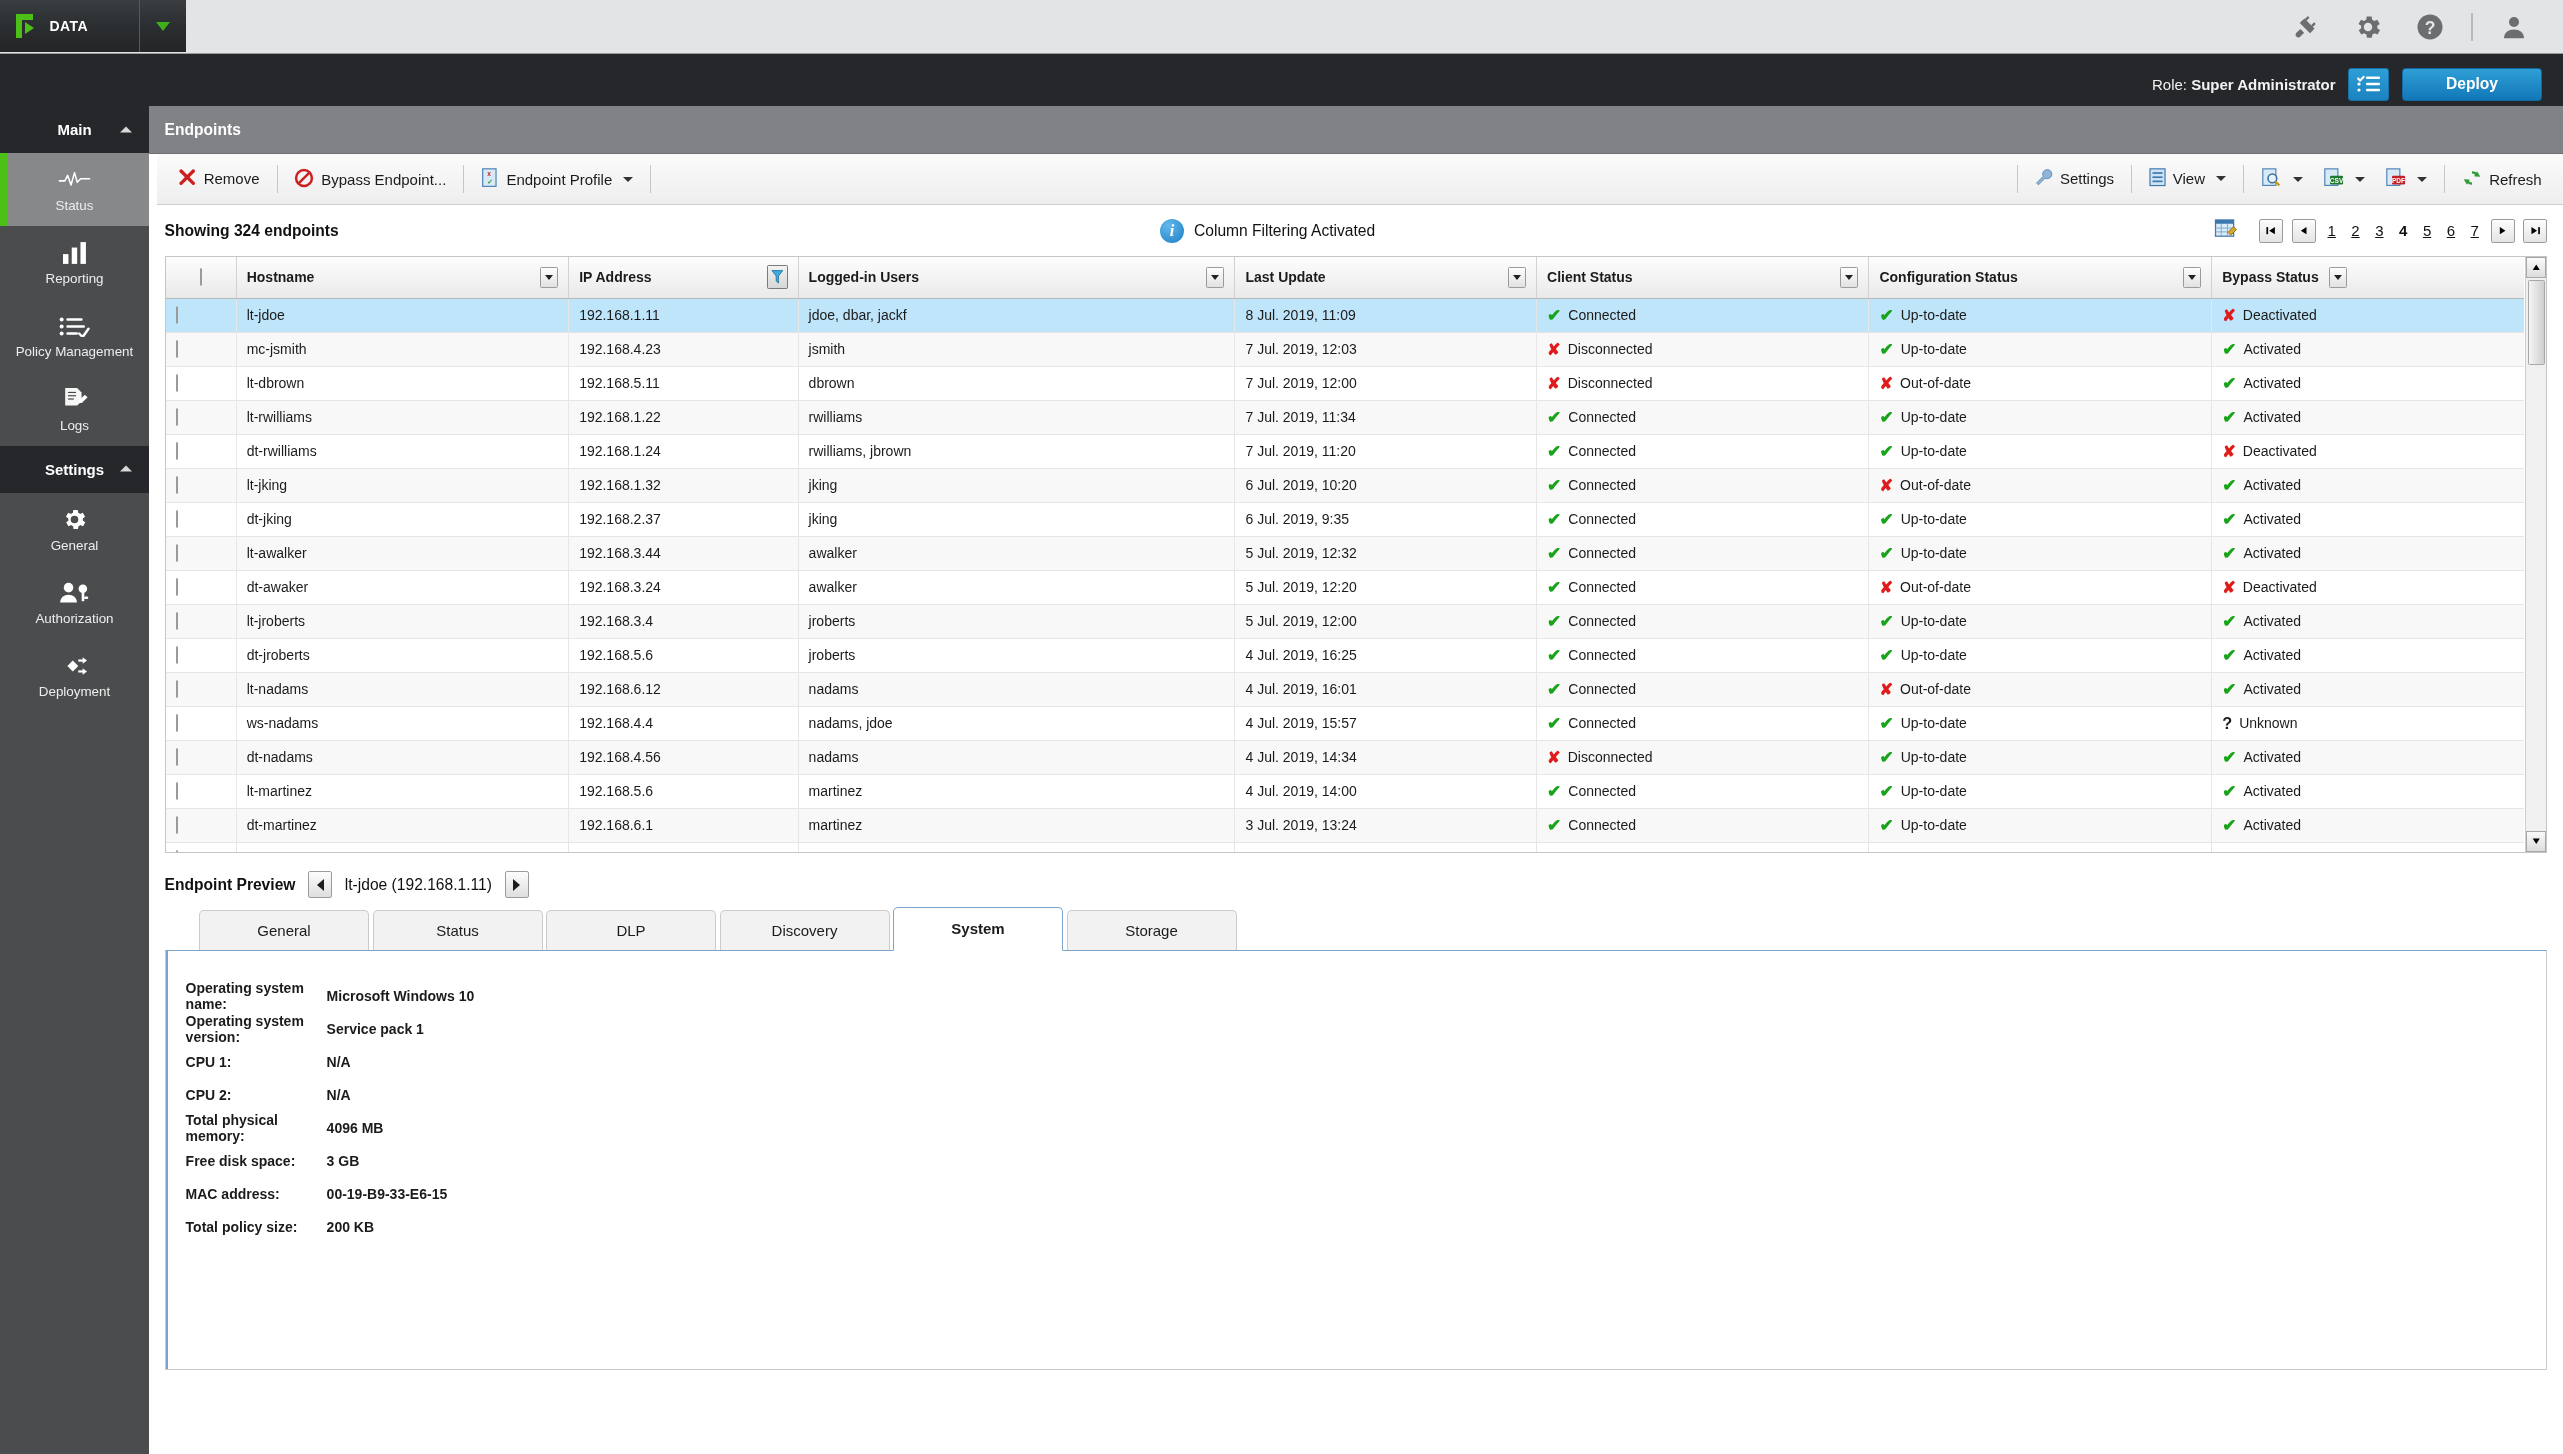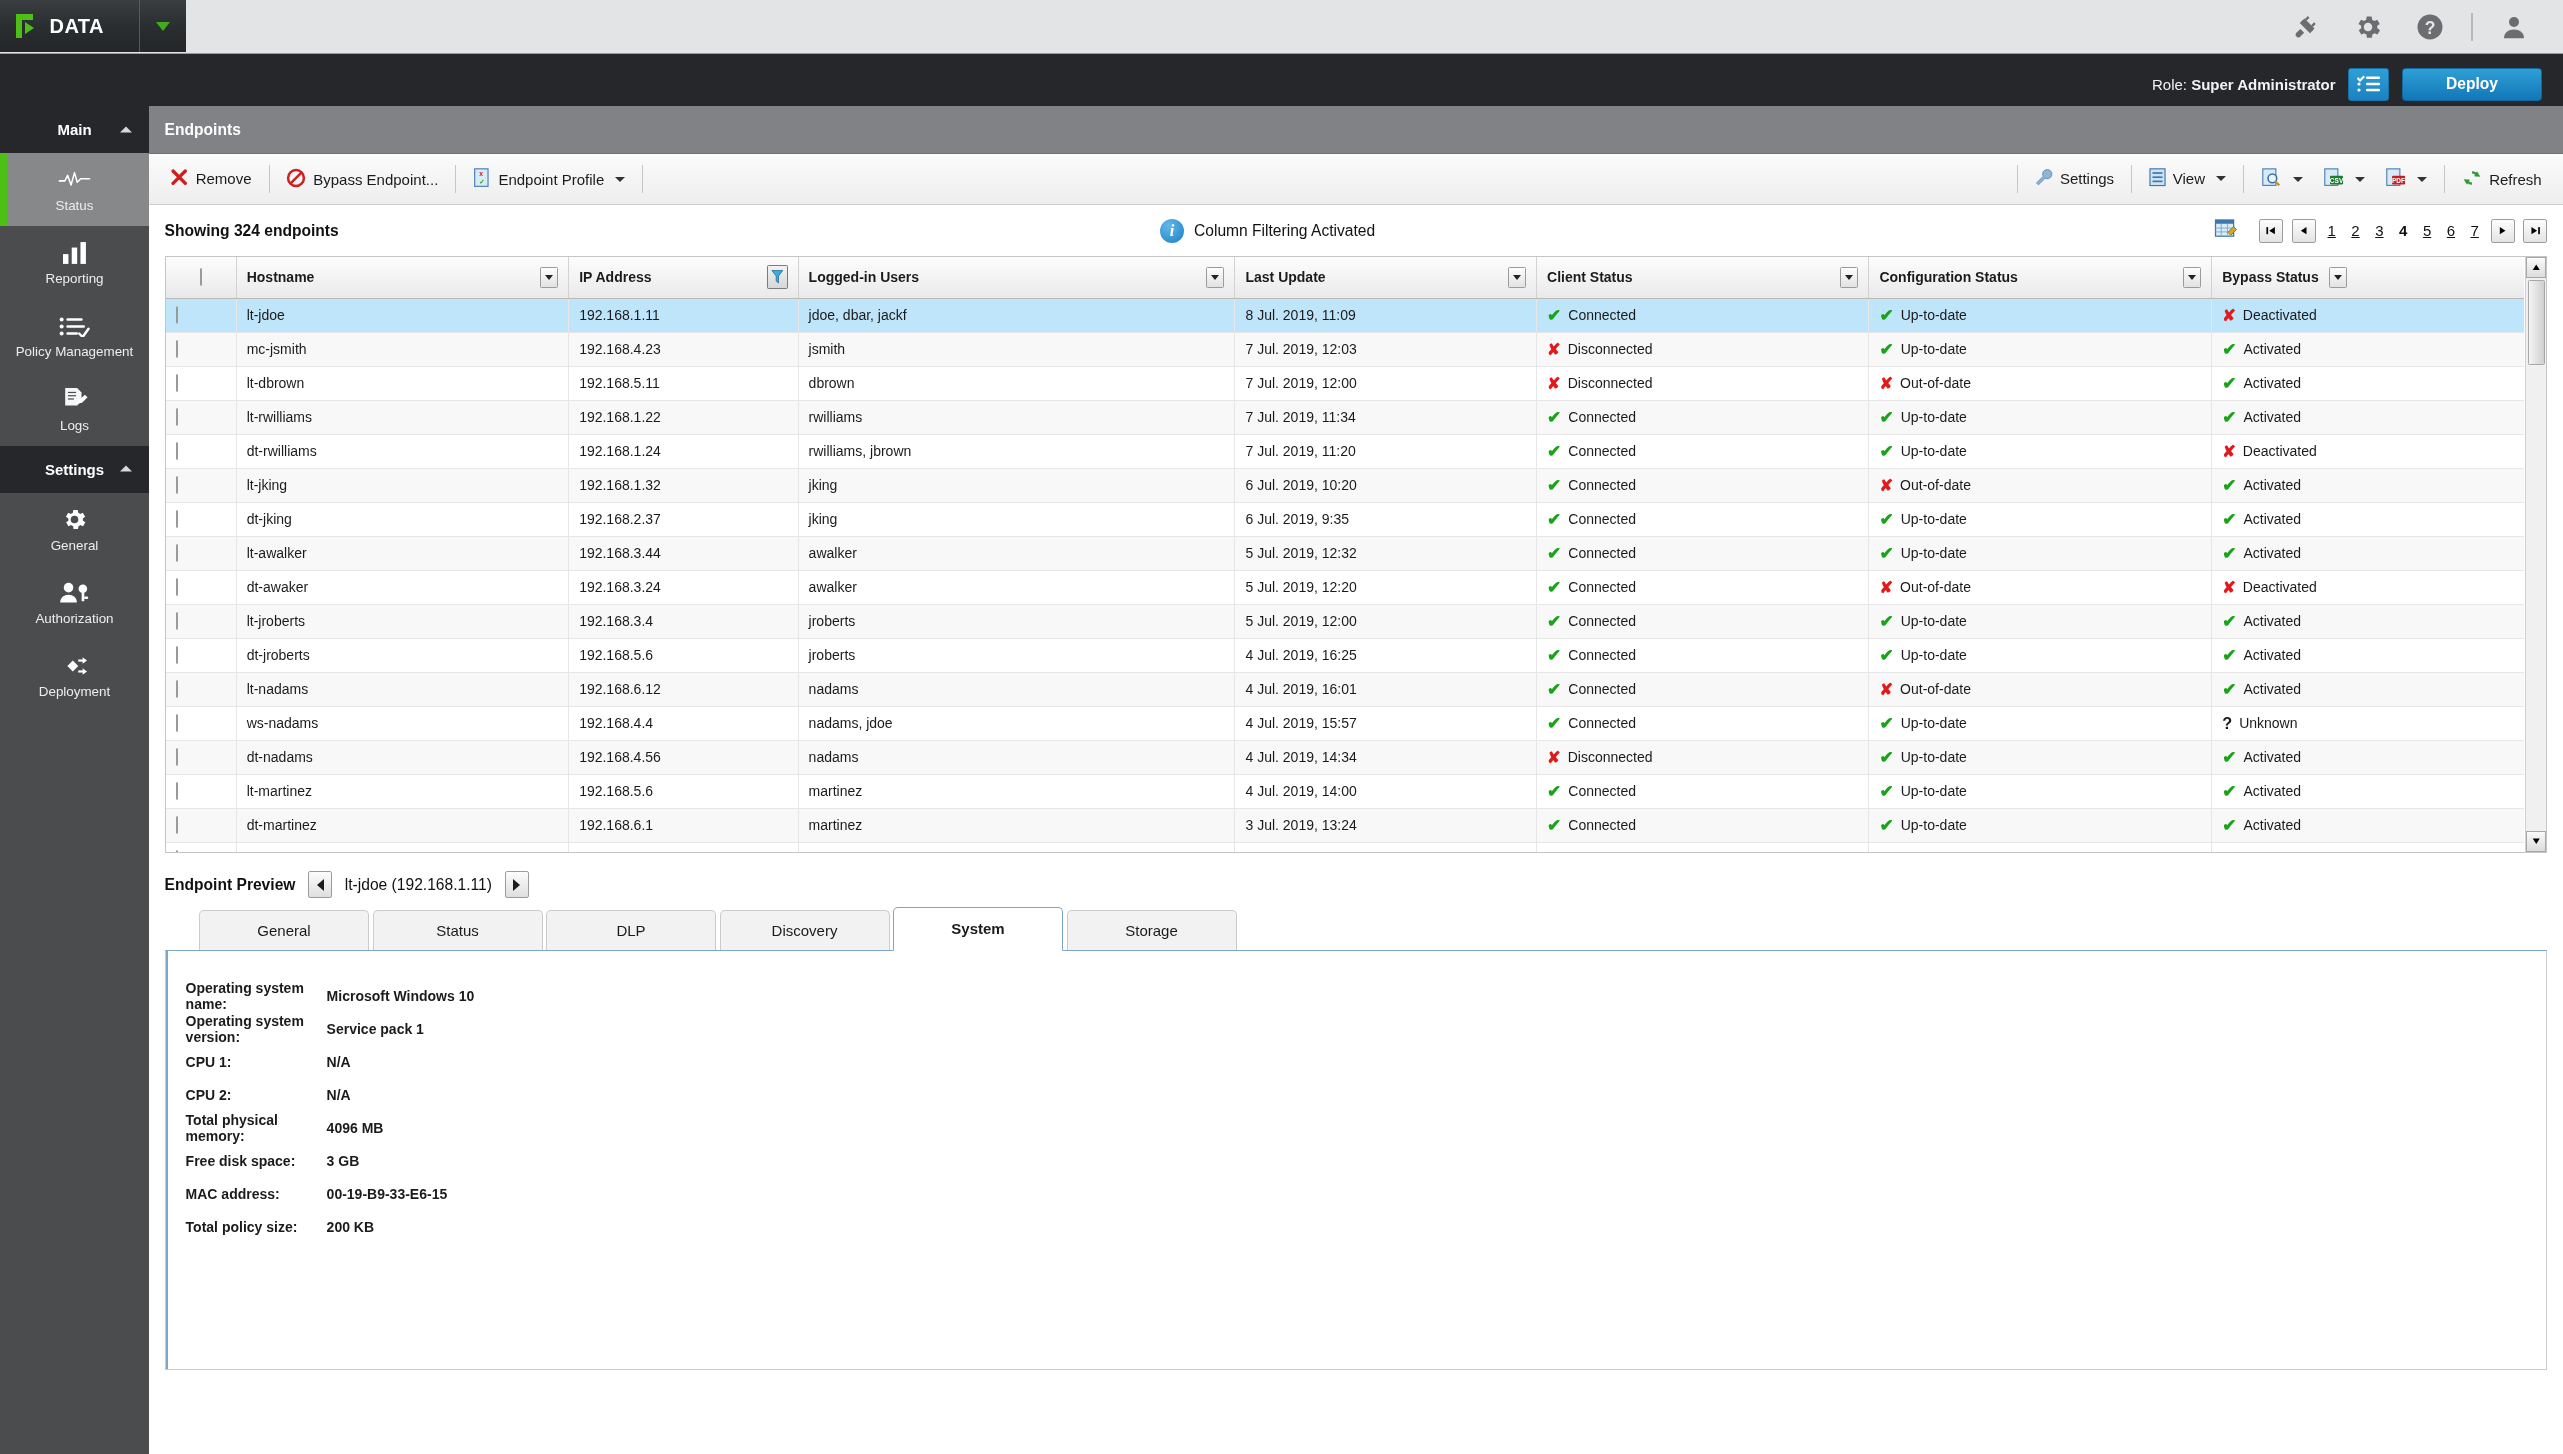--- a/index.html
+++ b/index.html
@@ -25,21 +25,21 @@
   }
   .brand-logo { width: 24px; height: 24px; position: relative; }
   .brand-logo .bar-v { position:absolute; left:0; top:0; width:6.4px; height:24px; background:#4cc017; }
   .brand-logo .bar-h { position:absolute; left:0; top:0; width:17px; height:6.4px; background:#4cc017; }
   .brand-logo .tri {
     position:absolute; left:9.2px; top:7.8px; width:0; height:0;
     border-left: 9.2px solid #4cc017;
     border-top: 6.4px solid transparent;
     border-bottom: 6.4px solid transparent;
   }
-  .brand-text { color: #fff; font-size: 20px; font-weight: bold; letter-spacing: 0.4px; }
+  .brand-text { color: #fff; font-size: 14px; font-weight: bold; letter-spacing: 0.4px; }
   .brand-caret {
     width: 47px; height: 52px;
     background: linear-gradient(to bottom, #3a3e40 0%, #2b2e30 50%, #232527 100%);
     border-left: 1.4px solid #56595b;
     display:flex; align-items:center; justify-content:center;
   }
   .caret-down-green { width:0;height:0;border-left:7.8px solid transparent;border-right:7.8px solid transparent;border-top:9.2px solid #3fae1b; }
   .topbar-spacer { flex: 1; }
   .topbar-icons { display:flex; align-items:center; gap:0; padding-right: 18.4px; }
   .ticon { width: 62px; height: 52px; display:flex; align-items:center; justify-content:center; }
@@ -98,21 +98,21 @@
   .page-header {
     height: 48px; background: #808285; color:#ffffff;
     display:flex; align-items:center; padding-left: 15.6px;
     font-size: 15.6px; font-weight: bold;
     border-bottom: 0.7px solid #6e7073;
   }
 
   .toolbar {
     height: 51px; background: linear-gradient(to bottom, #fbfbfb, #eeeeee);
     border-bottom: 0.7px solid #cfcfcf;
-    display:flex; align-items:center; padding: 0 11.3px;
+    display:flex; align-items:center; padding: 0 11.3px; margin-left: 8px;
   }
   .tb-btn { display:flex; align-items:center; gap: 7px; padding: 4.2px 10px; font-size: 15px; color:#1b1b1b; }
   .tb-sep { width:0.7px; height: 28px; background:#c6c6c6; margin: 0 7px; }
   .tb-caret { width:0;height:0;border-left:5px solid transparent;border-right:5px solid transparent;border-top:5.7px solid #333; margin-left: 4.2px; }
   .tb-right { margin-left:auto; display:flex; align-items:center; }
 
   .infobar {
     height: 51px; display:flex; align-items:center; padding: 0 15.6px; background:#fff;
     position: relative;
   }

